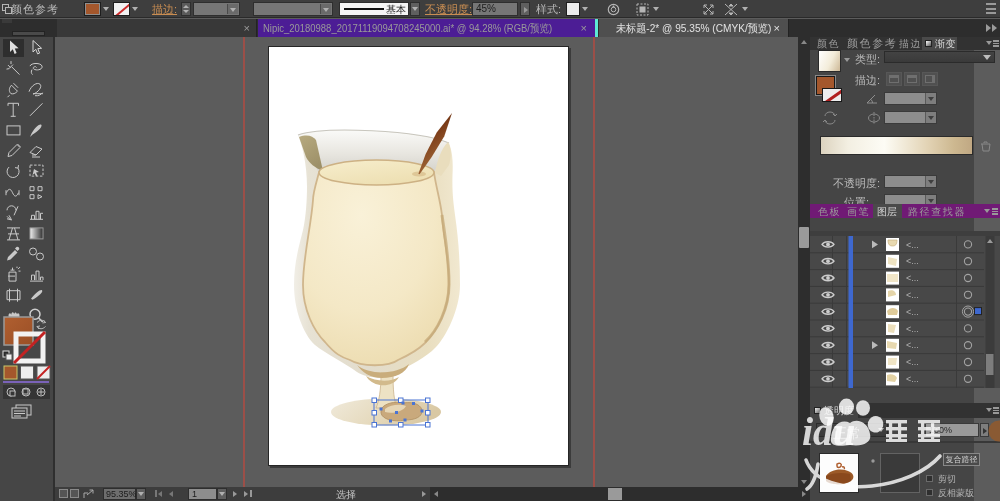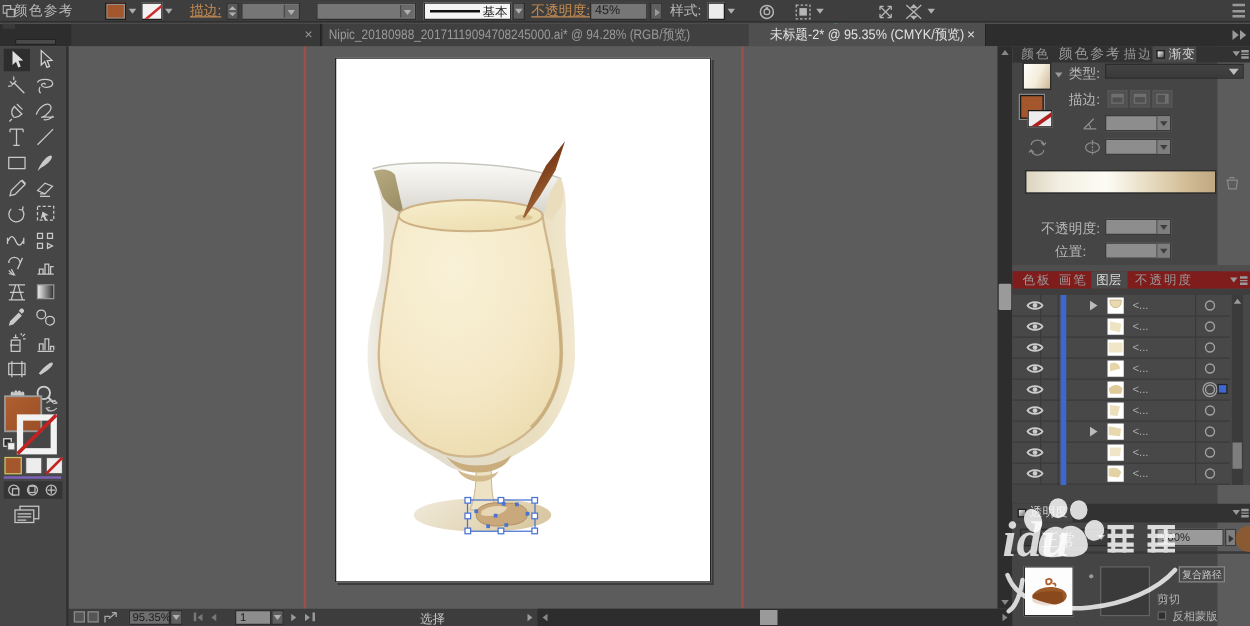--- a/index.html
+++ b/index.html
@@ -87,21 +87,21 @@
         </g>
       </svg>
   <div class="abs" style="left:742px;top:7px;width:0;height:0;border-left:3px solid transparent;border-right:3px solid transparent;border-top:4px solid #b0b0b0"></div>
   <div class="abs" style="left:986px;top:3px;width:10px;height:11px;border-top:2px solid #999;border-bottom:2px solid #999">
         <div style="height:2px;background:#999;margin-top:3px"></div>
       </div>
 </div>
 
 <div class="abs" style="left:0;top:19px;width:1000px;height:18px;background:#2d2d2d">
   <div class="abs tab2" style="left:57px;top:0;width:200px;height:18px;background:#383838;border-right:1px solid #232323;line-height:18px"><span style="position:absolute;right:6px;top:0">×</span></div>
-  <div class="abs tab2" style="left:258px;top:0;width:412px;height:18px;background:#404040;border-right:3px solid #5eead4;line-height:18px"><span style="display:inline-block;margin-left:5px;transform:scaleX(0.86);transform-origin:0 0">Nipic_20180988_20171119094708245000.ai* @ 94.28% (RGB/预览)</span><span style="position:absolute;right:8px;top:0">×</span></div>
+  <div class="abs tab2" style="left:258px;top:0;width:340px;height:18px;background:#4c1d95;border-right:3px solid #5eead4;line-height:18px"><span style="display:inline-block;margin-left:5px;transform:scaleX(0.86);transform-origin:0 0">Nipic_20180988_20171119094708245000.ai* @ 94.28% (RGB/预览)</span><span style="position:absolute;right:8px;top:0">×</span></div>
   <div class="abs" style="left:986px;top:5px;width:0;height:0;border-top:4px solid transparent;border-bottom:4px solid transparent;border-left:5px solid #9a9a9a"></div>
   <div class="abs" style="left:992px;top:5px;width:0;height:0;border-top:4px solid transparent;border-bottom:4px solid transparent;border-left:5px solid #9a9a9a"></div>
   <div class="abs tab2" style="left:599px;top:0;width:190px;height:18px;background:#4f4f4f;border-right:1px solid #232323;line-height:18px;color:#e2e2e2"><span style="display:inline-block;margin-left:17px;transform:scaleX(0.92);transform-origin:0 0">未标题-2* @ 95.35% (CMYK/预览)</span><span style="position:absolute;right:8px;top:0">×</span></div>
 </div>
 
 <div class="abs" style="left:12px;top:31px;width:33px;height:5px;background:#4a4a4a;border:1px solid #232323"></div>
 <div class="abs" style="left:2px;top:19px;width:10px;height:4px;background:#3a3a3a"></div>
 <div class="abs" style="left:0;top:37px;width:55px;height:464px;background:#464646;border-right:2px solid #2f2f2f" id="toolbar">
 <svg width="53" height="464" viewBox="0 0 53 464">
 <defs>
@@ -430,26 +430,26 @@
         </div>
       </div>
   <div class="abs lbl" style="left:34px;top:158px">位置:</div>
   <div class="abs" style="left:74px;top:157px;width:53px;height:13px;background:#8d8d8d;border:1px solid #3a3a3a">
         <div style="position:absolute;right:0;top:0;width:11px;height:11px;background:#7e7e7e;border-left:1px solid #5a5a5a">
           <div style="margin:4px auto 0;width:0;height:0;border-left:3px solid transparent;border-right:3px solid transparent;border-top:4px solid #3f3f3f"></div>
         </div>
       </div>
 
   <div class="abs" style="left:0;top:175px;width:190px;height:5px;background:#4e4e4e"></div>
-  <div class="abs" style="left:0;top:180px;width:190px;height:14px;background:#7f1d1d">
+  <div class="abs" style="left:0;top:167px;width:190px;height:14px;background:#701a75">
     <div class="abs tab2 pt" style="left:8px;top:1px;font-size:10px;line-height:13px">色板</div>
     <div class="abs tab2 pt" style="left:37px;top:1px;font-size:10px;line-height:13px">画笔</div>
     <div class="abs" style="left:63px;top:0;width:29px;height:14px;background:#4a4a4a"></div>
     <div class="abs" style="left:67px;top:1px;font-size:10px;line-height:13px;color:#d8d8d8">图层</div>
-    <div class="abs tab2 pt" style="left:98px;top:1px;font-size:10px;line-height:13px">不透明度</div>
+    <div class="abs tab2 pt" style="left:98px;top:1px;font-size:10px;line-height:13px">路径查找器</div>
     <div class="abs" style="left:174px;top:5px;width:0;height:0;border-left:3px solid transparent;border-right:3px solid transparent;border-top:4px solid #999"></div>
     <div class="abs" style="left:182px;top:4px;width:6px;height:7px;border-top:2px solid #999;border-bottom:2px solid #999">
           <div style="height:1px;background:#999;margin-top:1px"></div>
         </div>
   </div>
 
   <div class="abs" style="left:0;top:194px;width:190px;height:5px;background:#3e3e3e"></div>
   <div class="abs" style="left:0;top:199px;width:190px;height:152px;background:#484848" id="layers">
   <svg width="190" height="152" viewBox="0 0 190 152">
     <defs>
@@ -552,21 +552,21 @@
           <path d="M6 22 C12 19 22 18 30 20 L31 27 C24 31 10 30 6 27 Z" fill="#7e3d16" opacity="0.6"></path>
           <path d="M17 10 c3 -2 5 0 4 2 c-1 2 -4 2 -4 0 z m5 3 c2 -1 3 1 2 2" fill="none" stroke="#b06030" stroke-width="1.5"></path>
         </svg>
   </div>
   <svg class="abs" style="left:59px;top:420px" width="8" height="8">
         <circle cx="4" cy="4" r="1.7" fill="#999"></circle>
       </svg>
   <div class="abs" style="left:70px;top:416px;width:40px;height:40px;background:#3a3a3a;border:1px solid #636363"></div>
   <div class="abs" style="left:133px;top:416px;width:37px;height:13px;background:#4a4a4a;border:1px solid #888;color:#ccc;font-size:8px;text-align:center;line-height:11px">复合路径</div>
   <div class="abs" style="left:116px;top:438px;width:7px;height:7px;background:#2f2f2f;border:1px solid #6a6a6a"></div>
-  <div class="abs" style="left:116px;top:436px;color:#b5b5b5;font-size:9px">剪切</div>
+  <div class="abs" style="left:128px;top:436px;color:#b5b5b5;font-size:9px">剪切</div>
   <div class="abs" style="left:116px;top:452px;width:7px;height:7px;background:#2f2f2f;border:1px solid #6a6a6a"></div>
   <div class="abs" style="left:128px;top:450px;color:#b5b5b5;font-size:9px">反相蒙版</div>
 </div>
 
 <div class="abs" style="left:780px;top:380px;width:220px;height:121px;pointer-events:none" id="watermark">
 <svg width="220" height="121" viewBox="0 0 220 121">
   <g fill="#ffffff" opacity="0.82">
     <ellipse cx="46.5" cy="36.5" rx="7" ry="9.5" transform="rotate(-18 46.5 36.5)"></ellipse>
     <ellipse cx="66.5" cy="26.6" rx="7.5" ry="8"></ellipse>
     <ellipse cx="83" cy="28" rx="7" ry="7.8"></ellipse>

